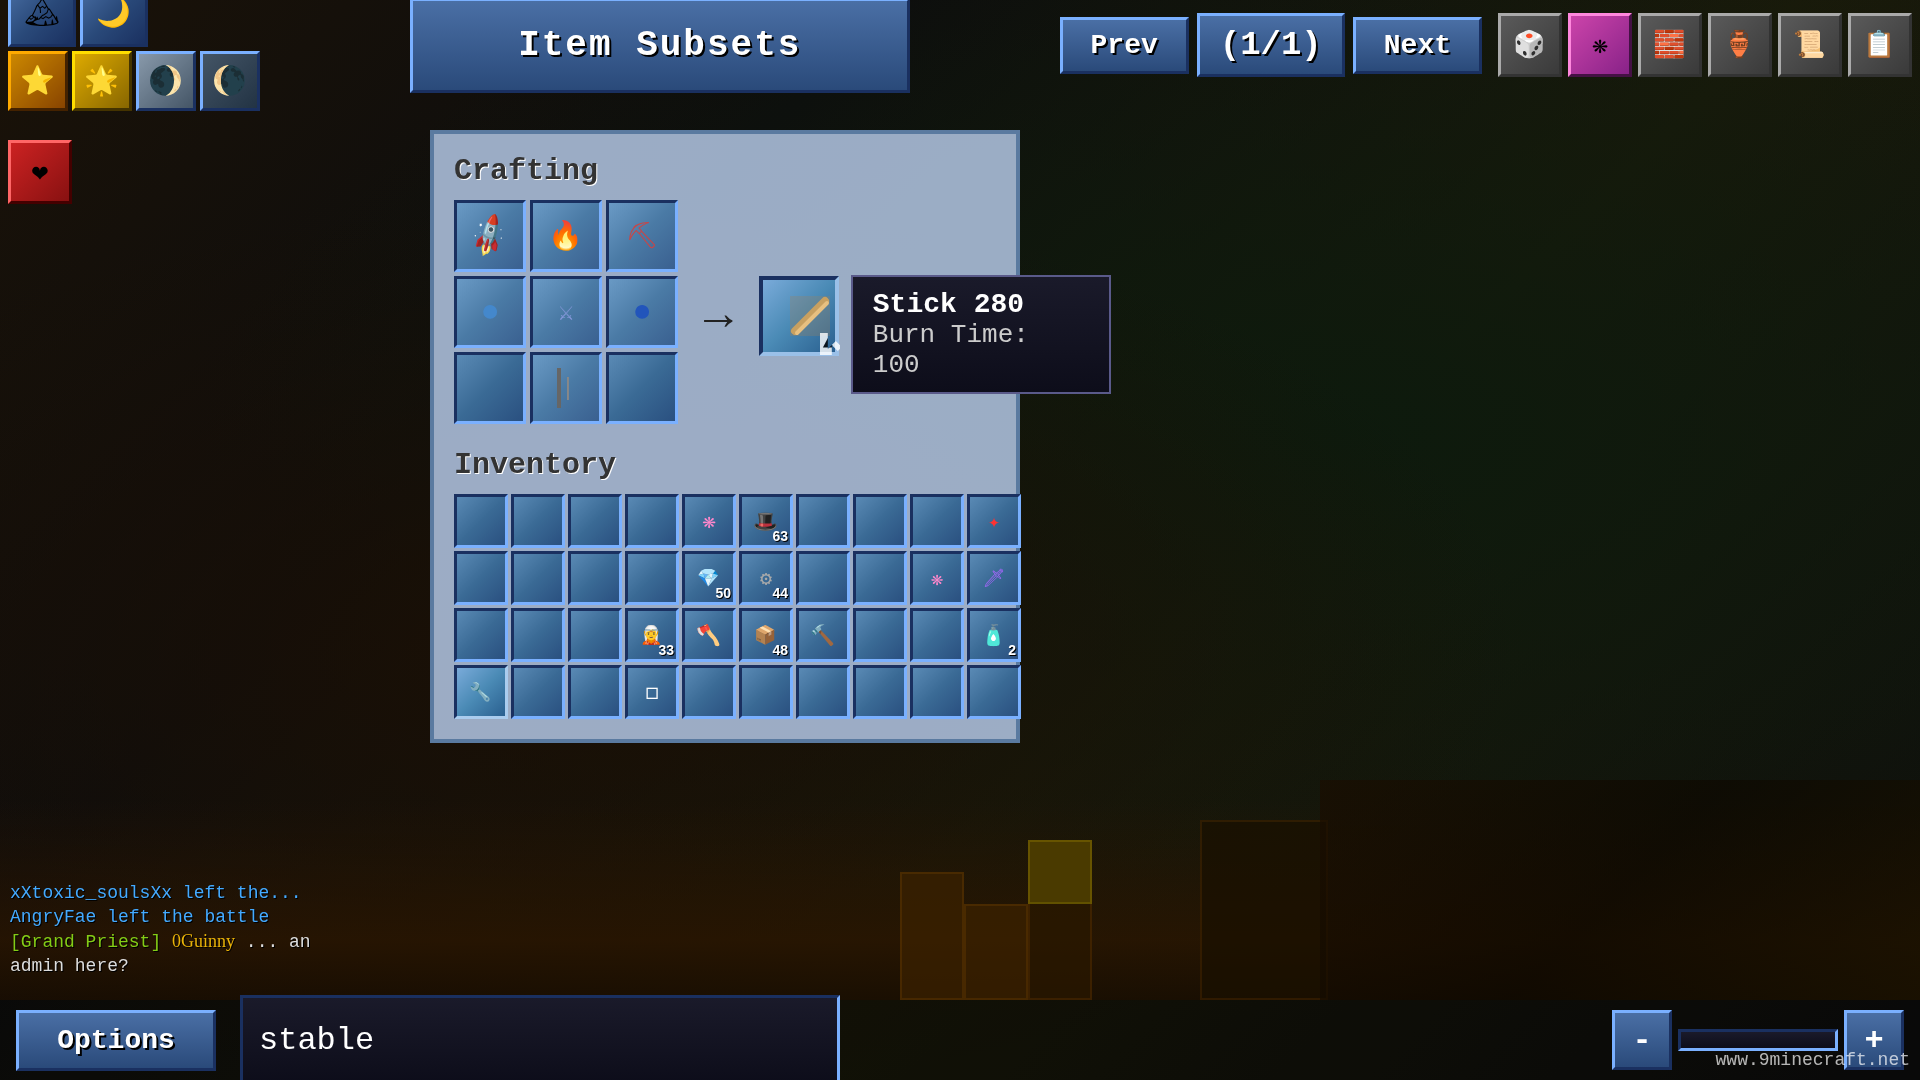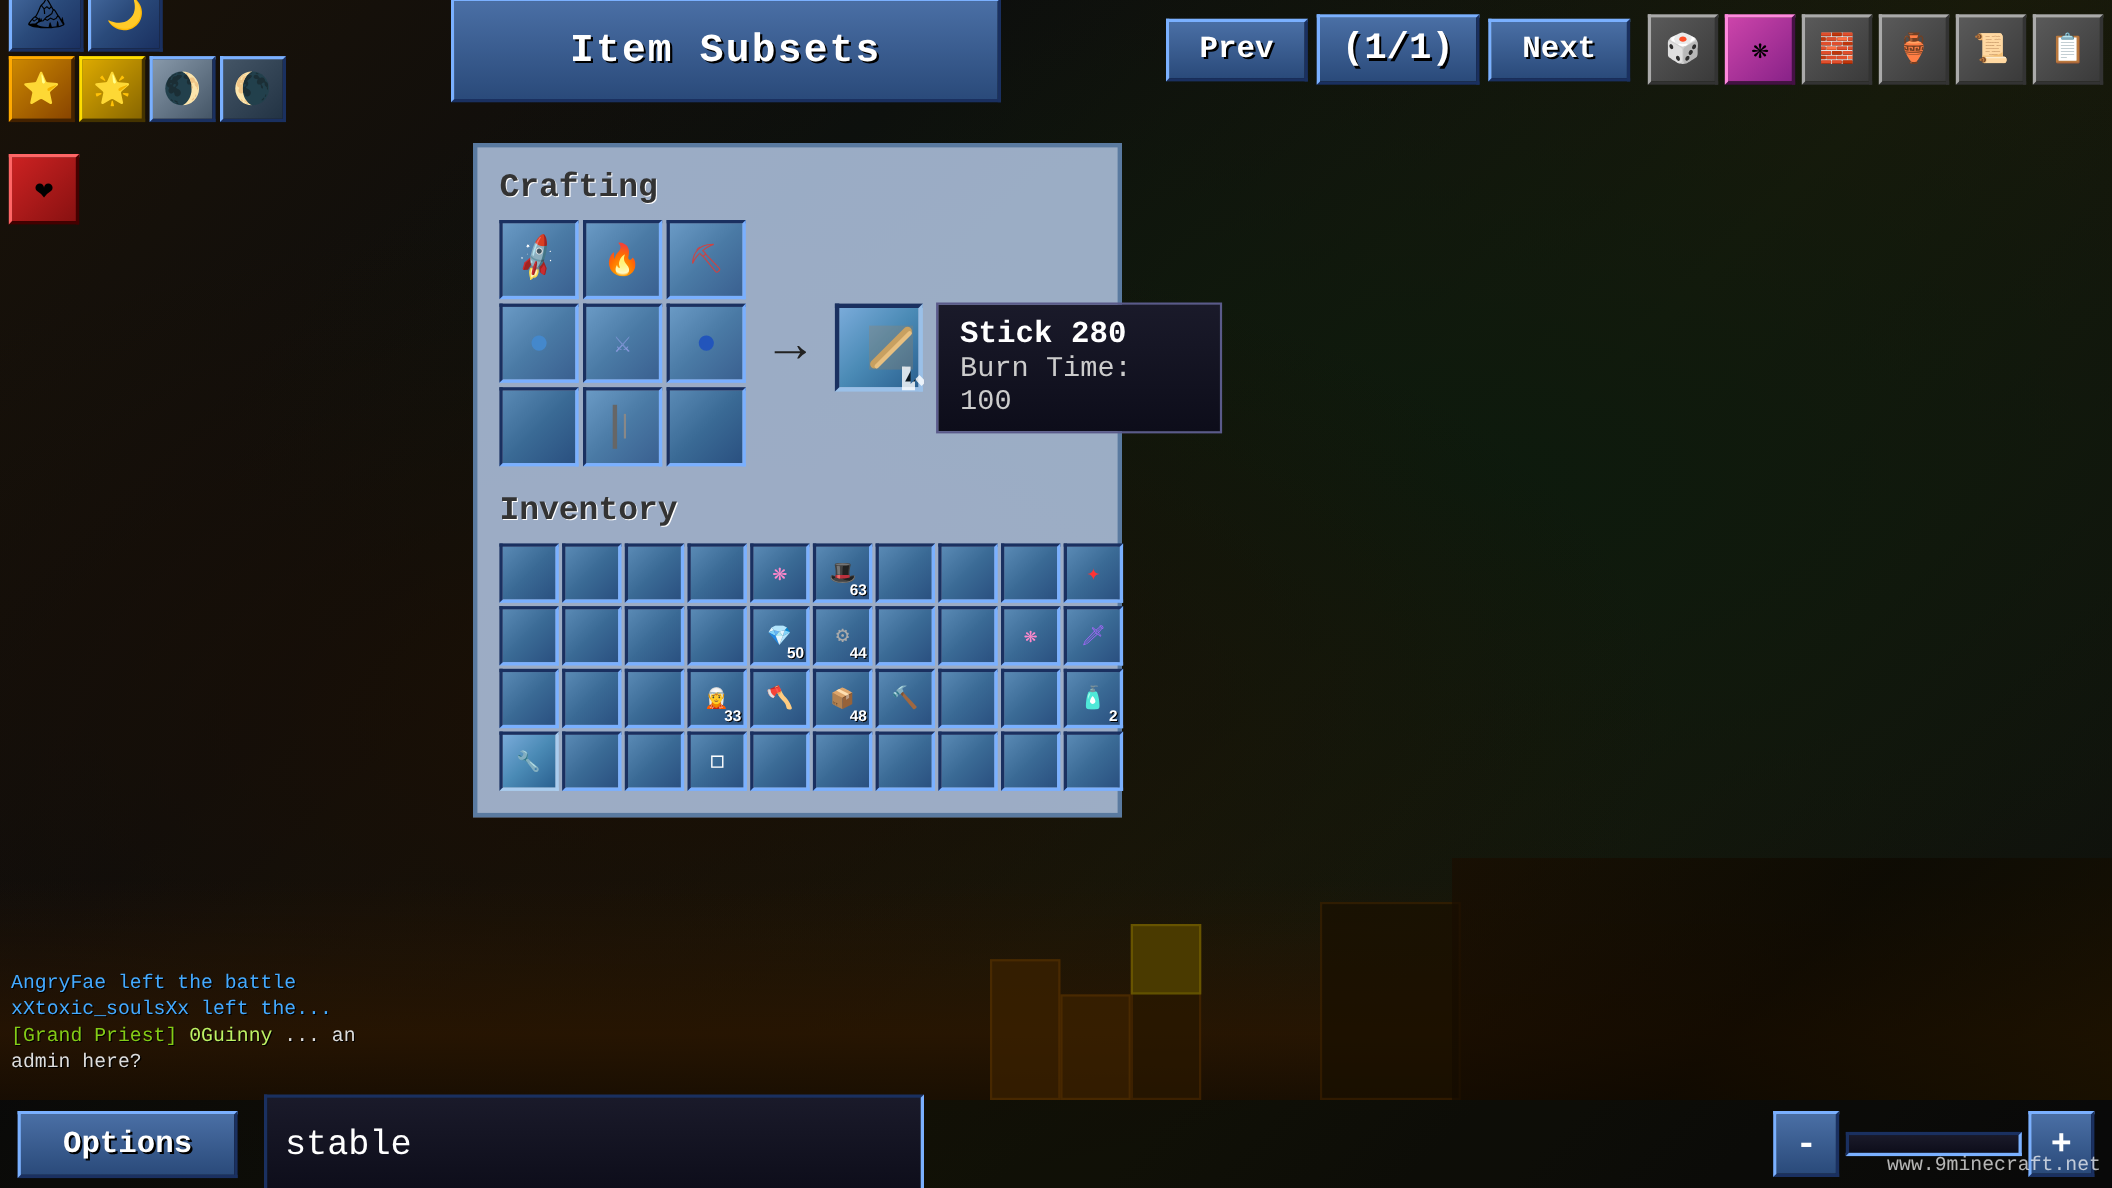--- a/index.html
+++ b/index.html
@@ -613,25 +613,25 @@
       <div class="inv-cell"></div>
       <div class="inv-cell"></div>
       <div class="inv-cell"></div>
       <div class="inv-cell"></div>
       <div class="inv-cell"></div>
     </div>
   </div>
 </div>
 
 <div class="chat-area">
+  <div class="chat-line" style="color:#44aaff;">xXtoxic_soulsXx left the...</div>
   <div class="chat-line" style="color:#44aaff;">AngryFae left the battle</div>
-  <div class="chat-line" style="color:#44aaff;">xXtoxic_soulsXx left the...</div>
   <div class="chat-line">
     <span style="color:#84cc16;">[Grand Priest] </span>
-    <span style="color:#bef264;">0Guinny</span>
+    <span style="color:#eab308;font-family:Liberation Serif, serif;">0Guinny</span>
     <span style="color:#dddddd;">... an</span>
   </div>
   <div class="chat-line" style="color:#dddddd;">admin here?</div>
 </div>
 
 <div class="bottom-bar" style="background:rgba(0,0,0,0.3);">
   <button class="options-btn">Options</button>
 
   <div style="flex:1;max-width:600px;margin-left:16px;">
     <input class="search-input" type="text" style="width: 100%; display: block;" value="stable">

